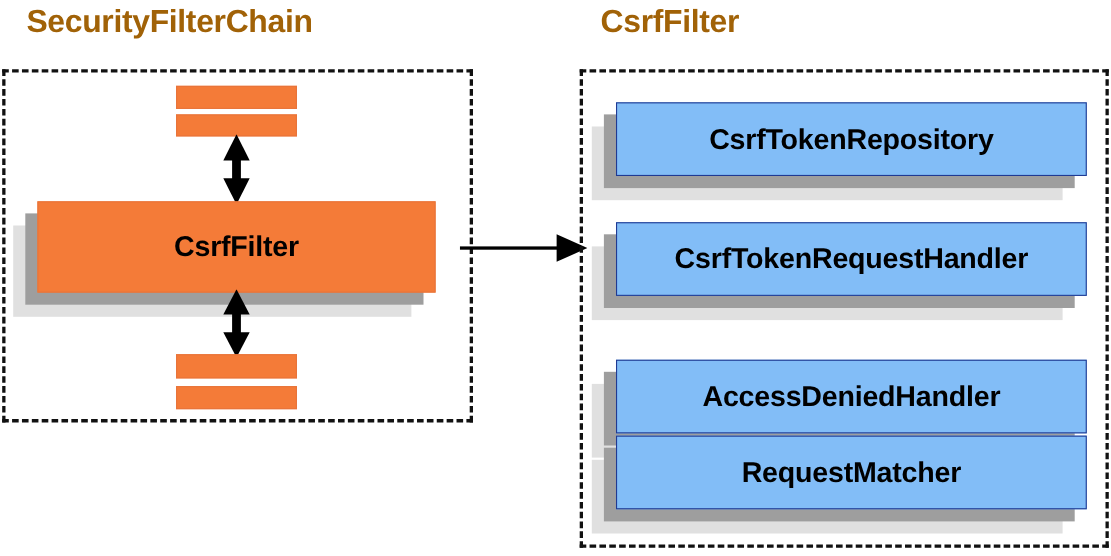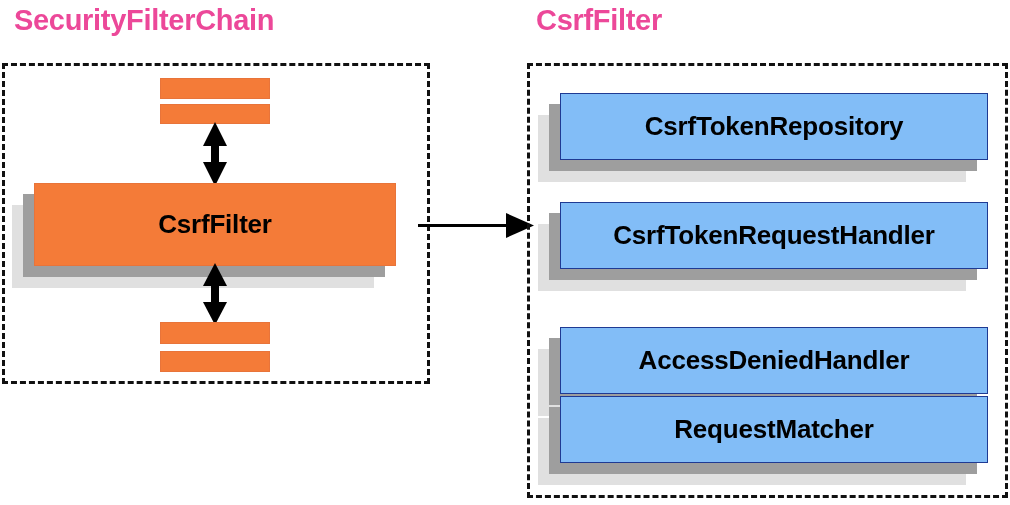--- a/index.html
+++ b/index.html
@@ -20,22 +20,23 @@
   }
 
   
   .panel-title {
     position: absolute;
     font-family: "Liberation Sans", sans-serif;
     font-weight: bold;
     font-size: 29px;
     line-height: 30px;
     letter-spacing: -0.3px;
-    color: #ec4899;
+    color: #a16207;
     white-space: nowrap;
+    margin-left: 10px;
   }
   #title-left  { left: 14px;  top: 5px; }
   #title-right { left: 536px; top: 5px; }
 
   
   .dashed-box {
     position: absolute;
     background: transparent;
     border: 3px dashed #111111;
     box-sizing: border-box;

